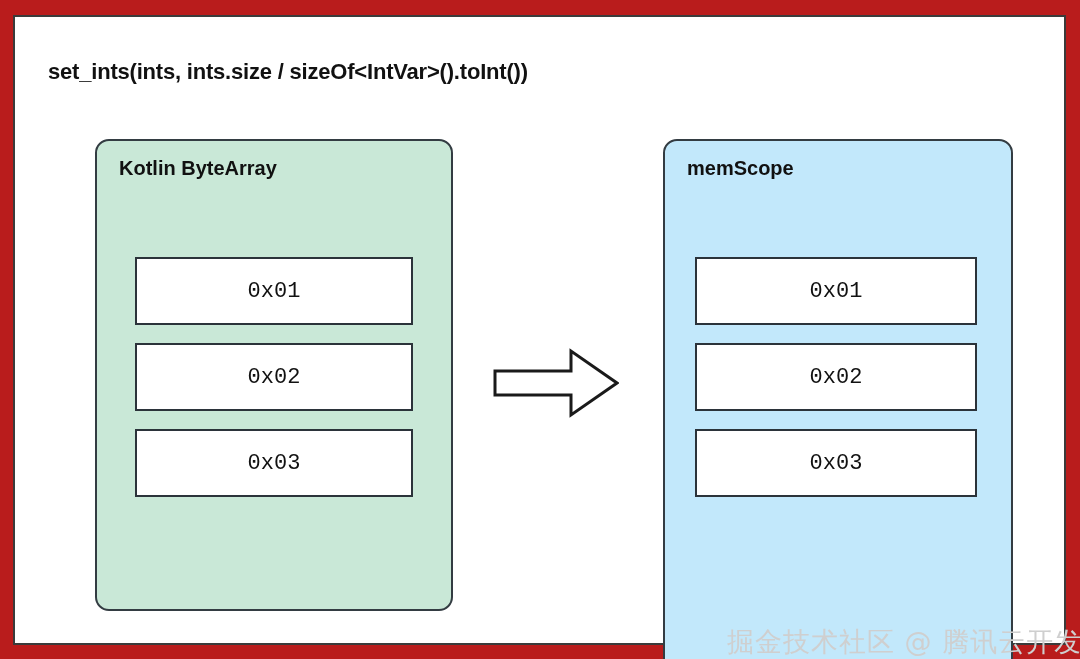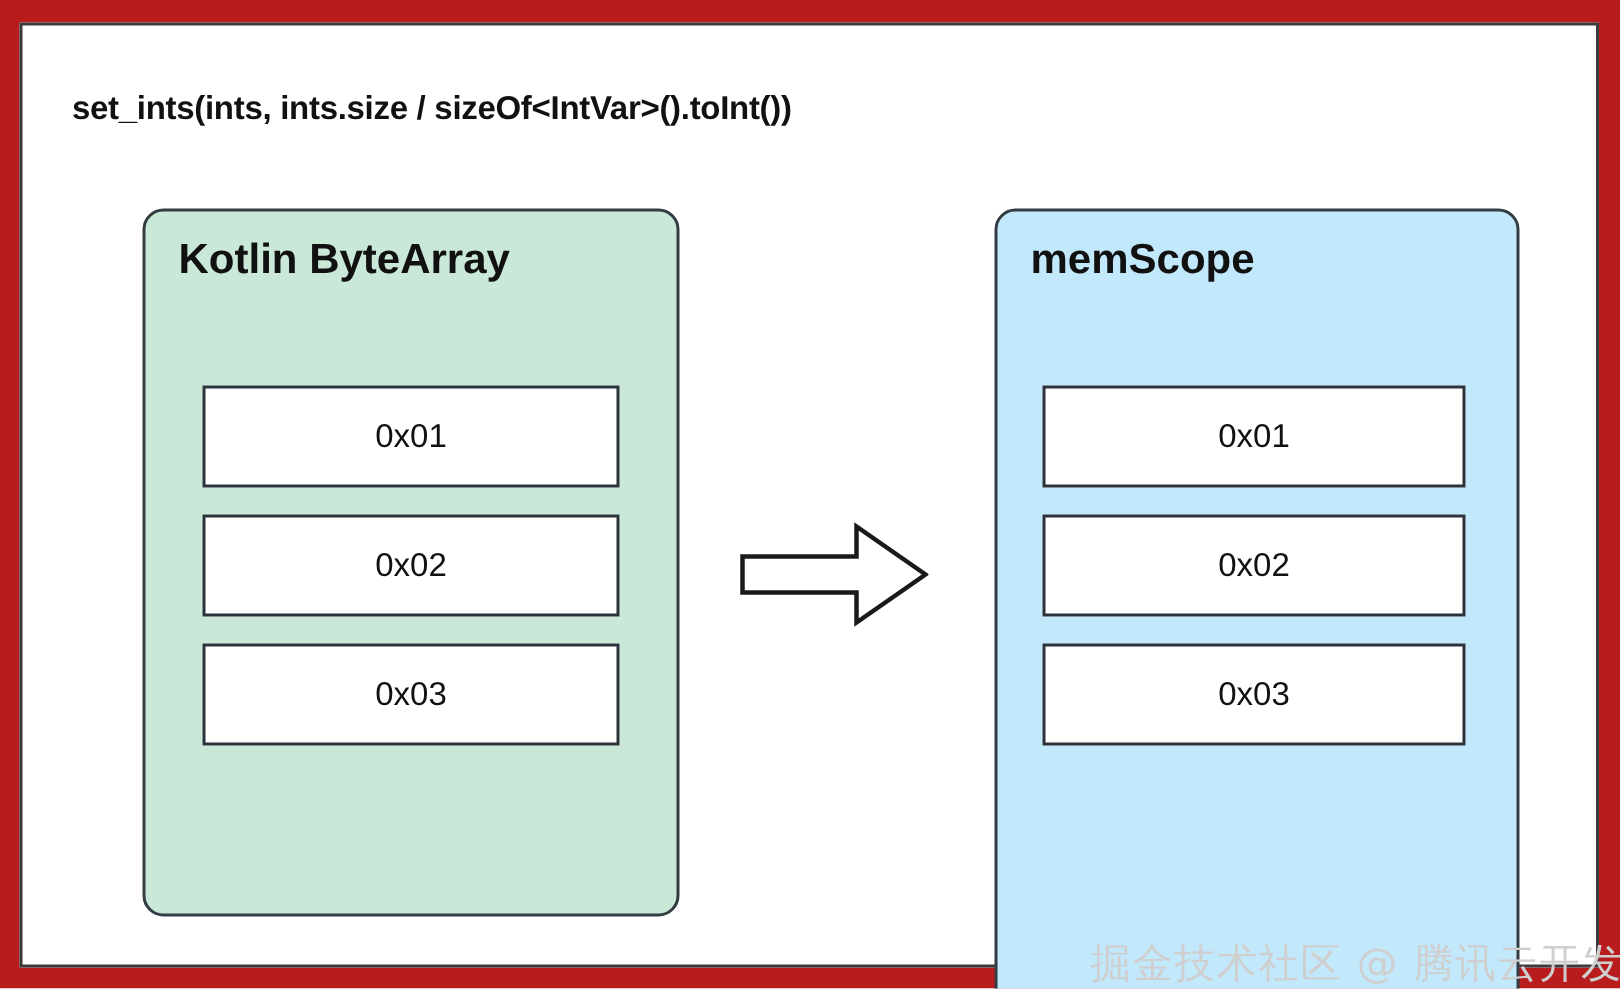--- a/index.html
+++ b/index.html
@@ -64,35 +64,36 @@
     top: 122px;
     width: 350px;
     height: 596px;
     background: #c2e8fb;
   }
 
   .panel-title {
     position: absolute;
     left: 22px;
     top: 16px;
-    font-size: 28px;
+    font-size: 20px;
     font-weight: bold;
     color: #111111;
     white-space: nowrap;
   }
 
   
   .cell-stack {
     position: absolute;
     left: 38px;
     top: 116px;
     right: 38px;
     display: flex;
     flex-direction: column;
     gap: 18px;
+    font-family: Liberation Mono, monospace;
   }
   .panel-source .cell-stack { left: 38px; right: 38px; }
   .panel-target .cell-stack { left: 30px; right: 34px; }
 
   .cell {
     box-sizing: border-box;
     height: 68px;
     background: #ffffff;
     border: 2px solid #2b333a;
     display: flex;

